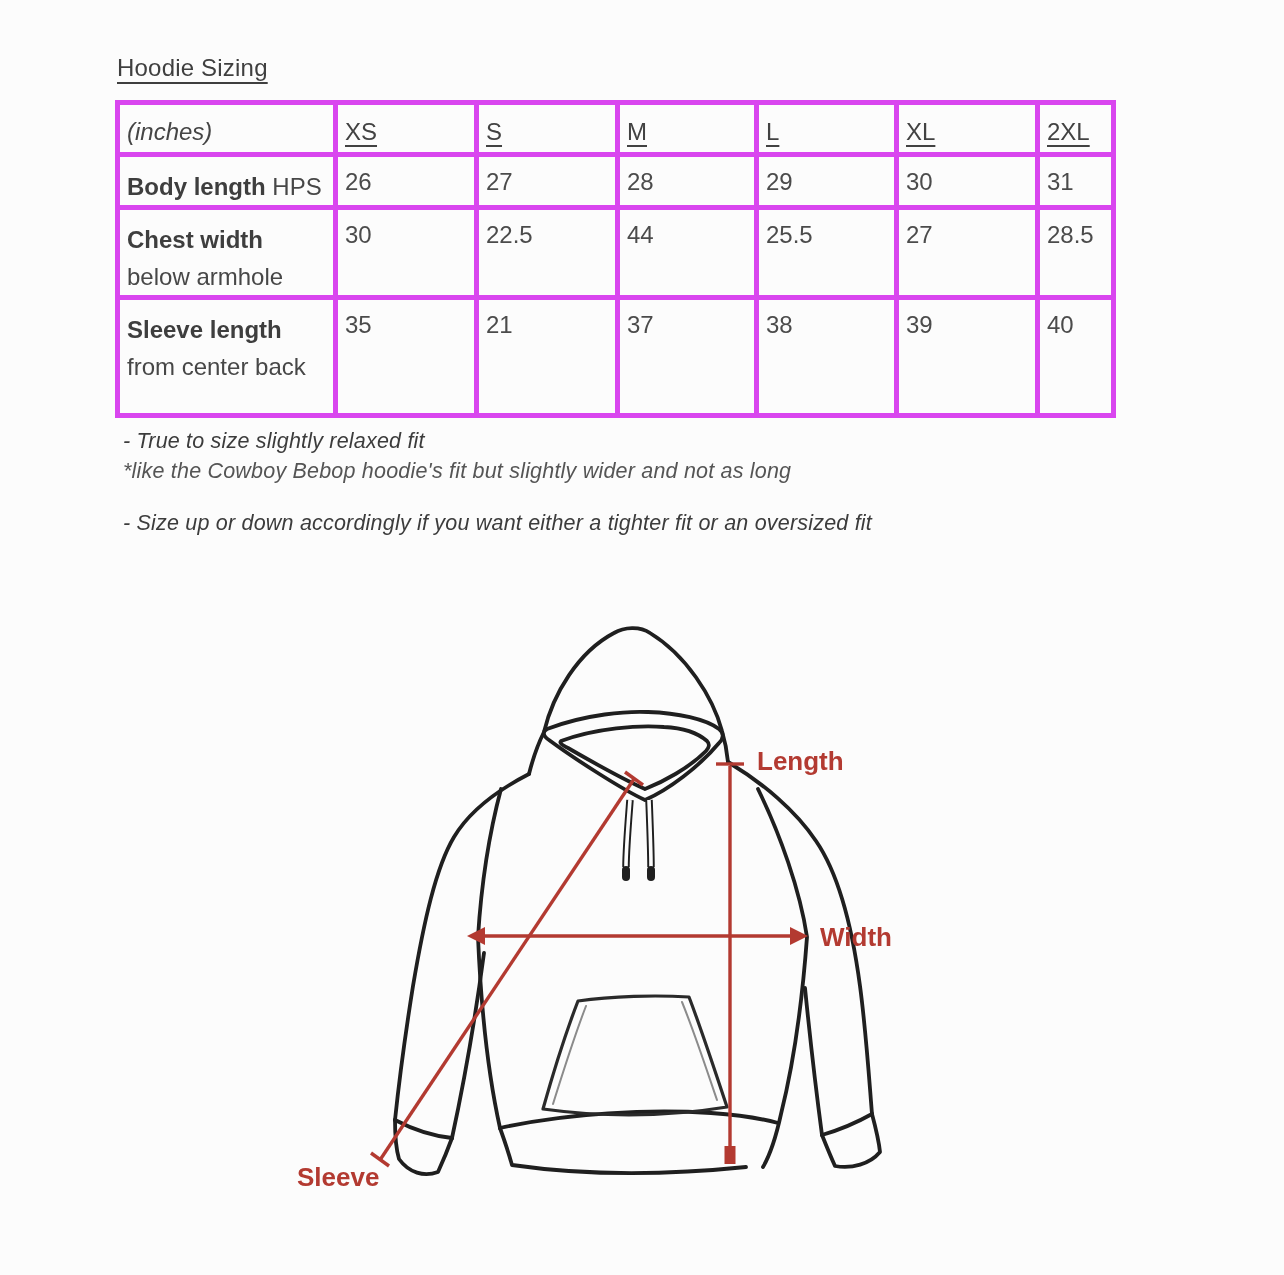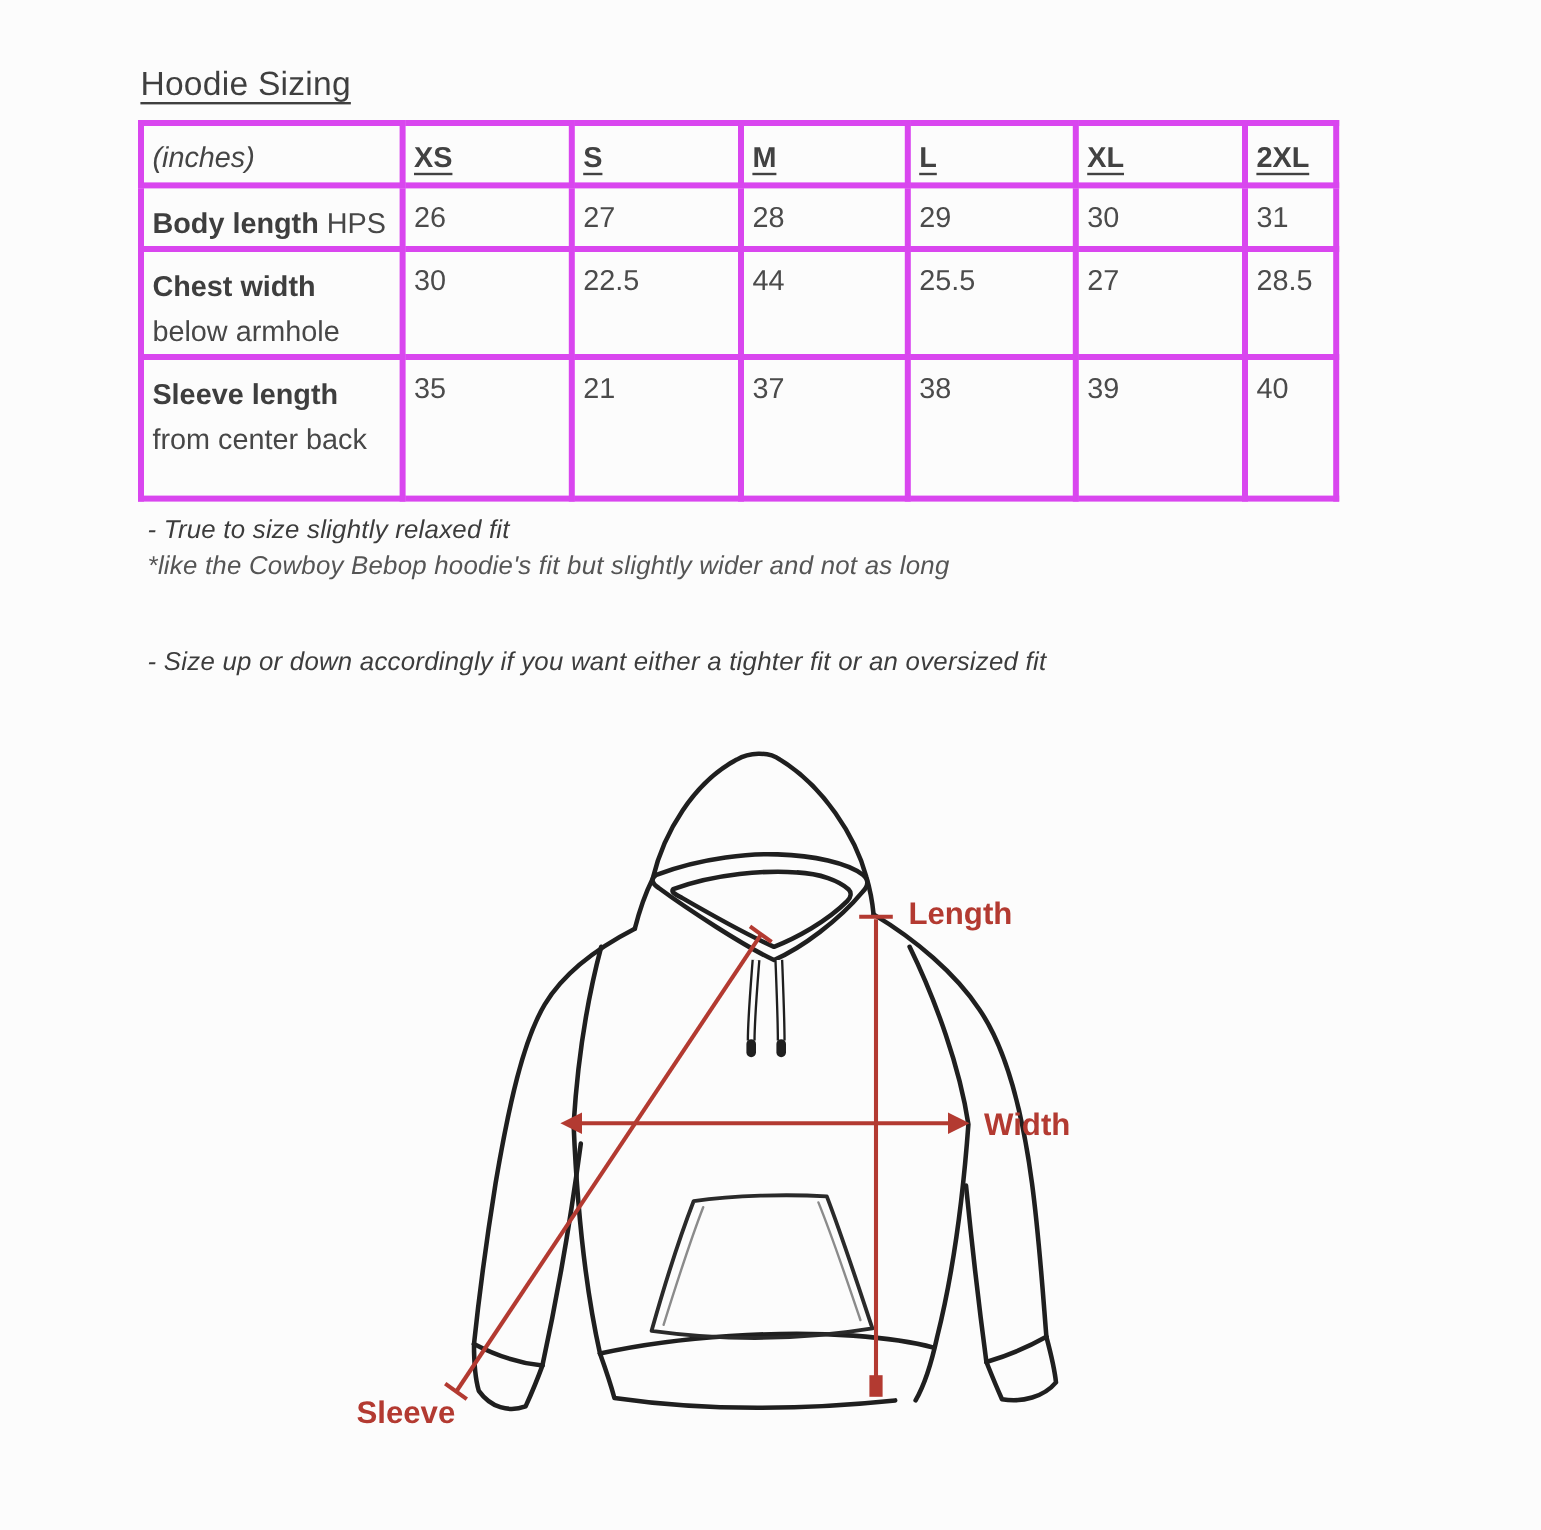--- a/index.html
+++ b/index.html
@@ -4,40 +4,40 @@
 <style>
   html,body{margin:0;padding:0;background:#ffffff;}
   .sheet{
     position:relative;width:1284px;height:1275px;overflow:hidden;
     background:#fcfcfc;
     font-family:"Liberation Sans","DejaVu Sans",sans-serif;
     color:#434343;
   }
   .page-title{
     position:absolute;left:117px;top:54px;margin:0;
-    font-size:28px;font-weight:400;color:#3f3f3f;
+    font-size:24px;font-weight:400;color:#3f3f3f;
     text-decoration:underline;text-underline-offset:6px;
     text-decoration-thickness:1.5px;letter-spacing:.2px;
   }
   table.sizing{
     position:absolute;left:115px;top:100px;width:996px;
     border-collapse:collapse;table-layout:fixed;
   }
   table.sizing th,table.sizing td{
     border:5px solid #d946ef;vertical-align:top;text-align:left;
     font-size:24px;font-weight:400;color:#4b4b4b;
     padding:11px 4px 0 7px;overflow:hidden;white-space:nowrap;
   }
   table.sizing thead th{height:52px;box-sizing:border-box;padding-top:13px;}
   table.sizing .hrow1 td{height:48px;box-sizing:border-box;}
   table.sizing .hrow2 td{height:87px;box-sizing:border-box;}
   table.sizing .hrow3 td{height:118px;box-sizing:border-box;margin-top:24px;}
   .unit-label{font-style:italic;color:#454545;}
   .colhead{
-    font-weight:700;color:#424242;
+    font-weight:400;color:#424242;
     text-decoration:underline;text-underline-offset:5px;
     text-decoration-thickness:2px;
   }
   td.lbl{padding-left:8px;line-height:37px;white-space:normal;}
   .lbl .b{font-weight:700;color:#3e3e3e;}
   .lbl .rest{font-weight:400;color:#474747;}
   .note{
     position:absolute;left:123px;margin:0;
     font-style:italic;font-size:21.5px;color:#3c3c3c;letter-spacing:.2px;
   }
@@ -102,21 +102,21 @@
         <td>37</td>
         <td>38</td>
         <td>39</td>
         <td>40</td>
       </tr>
     </tbody>
   </table>
 
   <p class="note" style="top:429px">- True to size slightly relaxed fit</p>
   <p class="note sub" style="top:459px">*like the Cowboy Bebop hoodie's fit but slightly wider and not as long</p>
-  <p class="note" style="top:539px">- Size up or down accordingly if you want either a tighter fit or an oversized fit</p>
+  <p class="note" style="top:511px">- Size up or down accordingly if you want either a tighter fit or an oversized fit</p>
 
   <svg class="diagram-svg" width="1284" height="1275" viewBox="0 0 1284 1275" xmlns="http://www.w3.org/2000/svg">
 
     <g stroke="#1f1f1f" stroke-width="3.8" fill="none" stroke-linecap="round" stroke-linejoin="round">
       <path d="M 529 774 C 533 758 538 744 544 732 C 553 694 578 652 614 633 C 624 627 640 626 650 633 C 686 655 713 697 722 731 C 725 741 727 752 728 762"></path>
       <path d="M 547 729 C 586 714 628 711 648 712 C 678 713 706 719 719 729 C 724 733 724 738 719 743 C 699 767 668 790 645 800 C 621 789 572 757 549 740 C 543 736 542 732 547 729 Z"></path>
       <path d="M 561 741 C 596 728 639 725 664 727 C 684 728 699 734 707 741 C 710 744 709 748 706 751 C 689 768 663 782 645 789 C 627 781 594 763 568 748 C 562 745 559 743 561 741 Z"></path>
       <path d="M 529 774 C 496 791 469 812 454 837 C 436 867 424 921 413 986 C 405 1036 399 1082 395 1120"></path>
       <path d="M 395 1120 C 395 1136 396 1149 399 1159 C 409 1173 424 1177 438 1172 C 443 1161 448 1149 452 1138"></path>
       <path d="M 395 1120 C 414 1130 433 1136 452 1138"></path>

